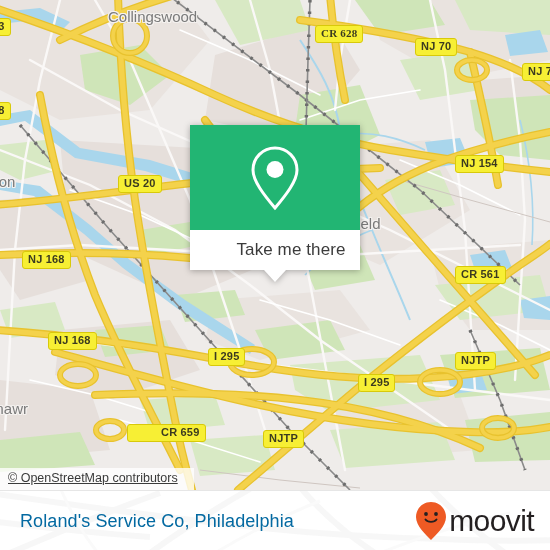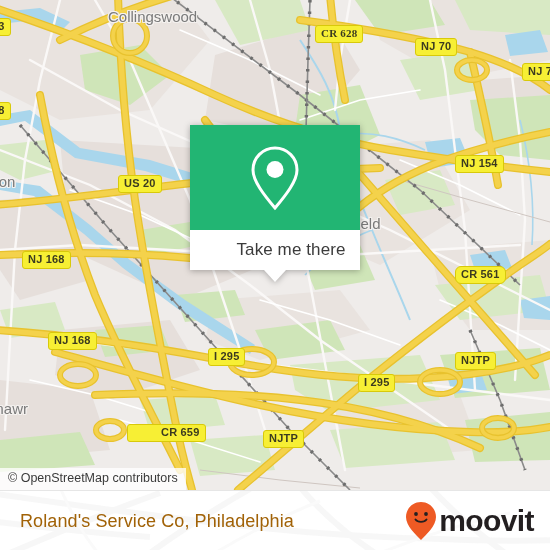--- a/index.html
+++ b/index.html
@@ -70,45 +70,46 @@
     position:absolute;left:50%;bottom:-12px;margin-left:-11px;
     width:0;height:0;
     border-left:11px solid transparent;
     border-right:11px solid transparent;
     border-top:12px solid #ffffff;
   }
 
   
   .attrib{
     position:absolute;left:0;bottom:0;
-    padding:3px 8px 4px 8px;
+    padding:3px 16px 4px 8px;
     background:rgba(255,255,255,.78);
     color:#3a3a3a;font-size:12.5px;line-height:15px;
     white-space:nowrap;
+    text-decoration:underline;
   }
 
   
   .footer{
     position:absolute;left:0;top:490px;width:550px;height:60px;
     background:#ffffff;
     border-top:1px solid #e6e6e6;
     overflow:hidden;
   }
   .footer-watermark{position:absolute;left:0;top:0;width:550px;height:60px;opacity:.55;}
   .footer-title{
     position:absolute;left:20px;top:0;height:60px;
     display:flex;align-items:center;
-    color:#a16207;font-size:18px;letter-spacing:.1px;white-space:nowrap;
+    color:#0369a1;font-size:18px;letter-spacing:.1px;white-space:nowrap;
   }
   .brand{
     position:absolute;right:16px;top:0;height:60px;
     display:flex;align-items:center;gap:3px;
   }
   .brand-word{
-    color:#231f20;font-size:30px;font-weight:bold;letter-spacing:-.6px;line-height:30px;
+    color:#231f20;font-size:30px;font-weight:normal;letter-spacing:-.6px;line-height:30px;
   }
 </style>
 </head>
 <body>
 
 <div id="app">
 
   <div class="map">
 
     <svg class="map-bg" viewBox="0 0 550 490" preserveAspectRatio="none">
@@ -309,21 +310,21 @@
 
     <div class="shield" style="left:-14px;top:18px;">03</div>
     <div class="shield" style="left:315px;top:25px;font-family:Liberation Serif, serif;">CR 628</div>
     <div class="shield" style="left:415px;top:38px;">NJ 70</div>
     <div class="shield" style="left:522px;top:63px;">NJ 70</div>
     <div class="shield" style="left:190px;top:103px;margin-top:29px;">CR 636</div>
     <div class="shield" style="left:-14px;top:102px;">68</div>
     <div class="shield" style="left:455px;top:155px;">NJ 154</div>
     <div class="shield" style="left:118px;top:175px;">US 20</div>
     <div class="shield" style="left:22px;top:251px;">NJ 168</div>
-    <div class="shield" style="left:455px;top:266px;border-radius:6px;">CR 561</div>
+    <div class="shield" style="left:455px;top:266px;">CR 561</div>
     <div class="shield" style="left:48px;top:332px;">NJ 168</div>
     <div class="shield" style="left:208px;top:348px;">I 295</div>
     <div class="shield" style="left:455px;top:352px;">NJTP</div>
     <div class="shield" style="left:358px;top:374px;">I 295</div>
     <div class="shield" style="left:127px;top:424px;padding-left:33px;">CR 659</div>
     <div class="shield" style="left:263px;top:430px;">NJTP</div>
 
     <div class="card">
       <div class="card-top">
         <svg width="54" height="66" viewBox="0 0 54 66">

